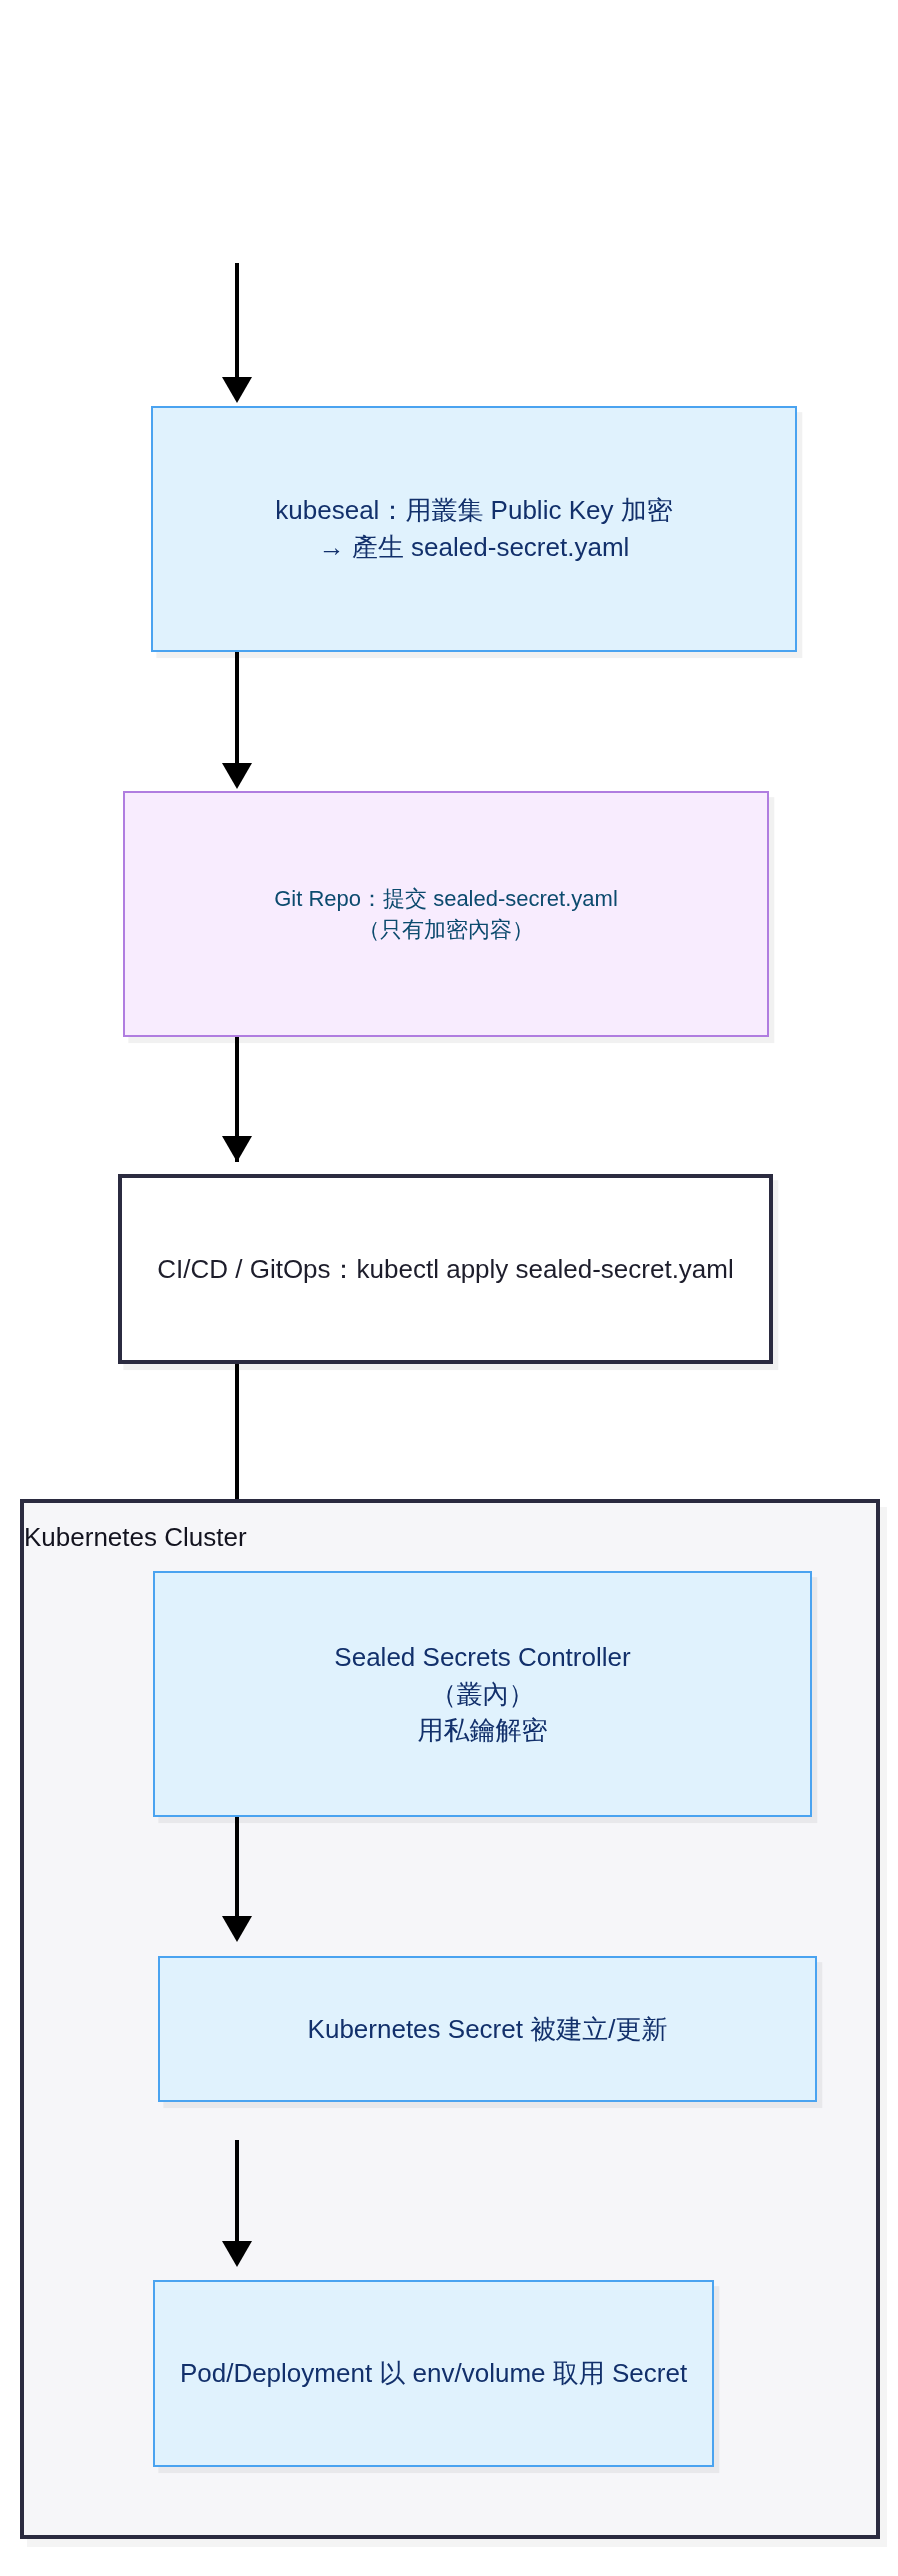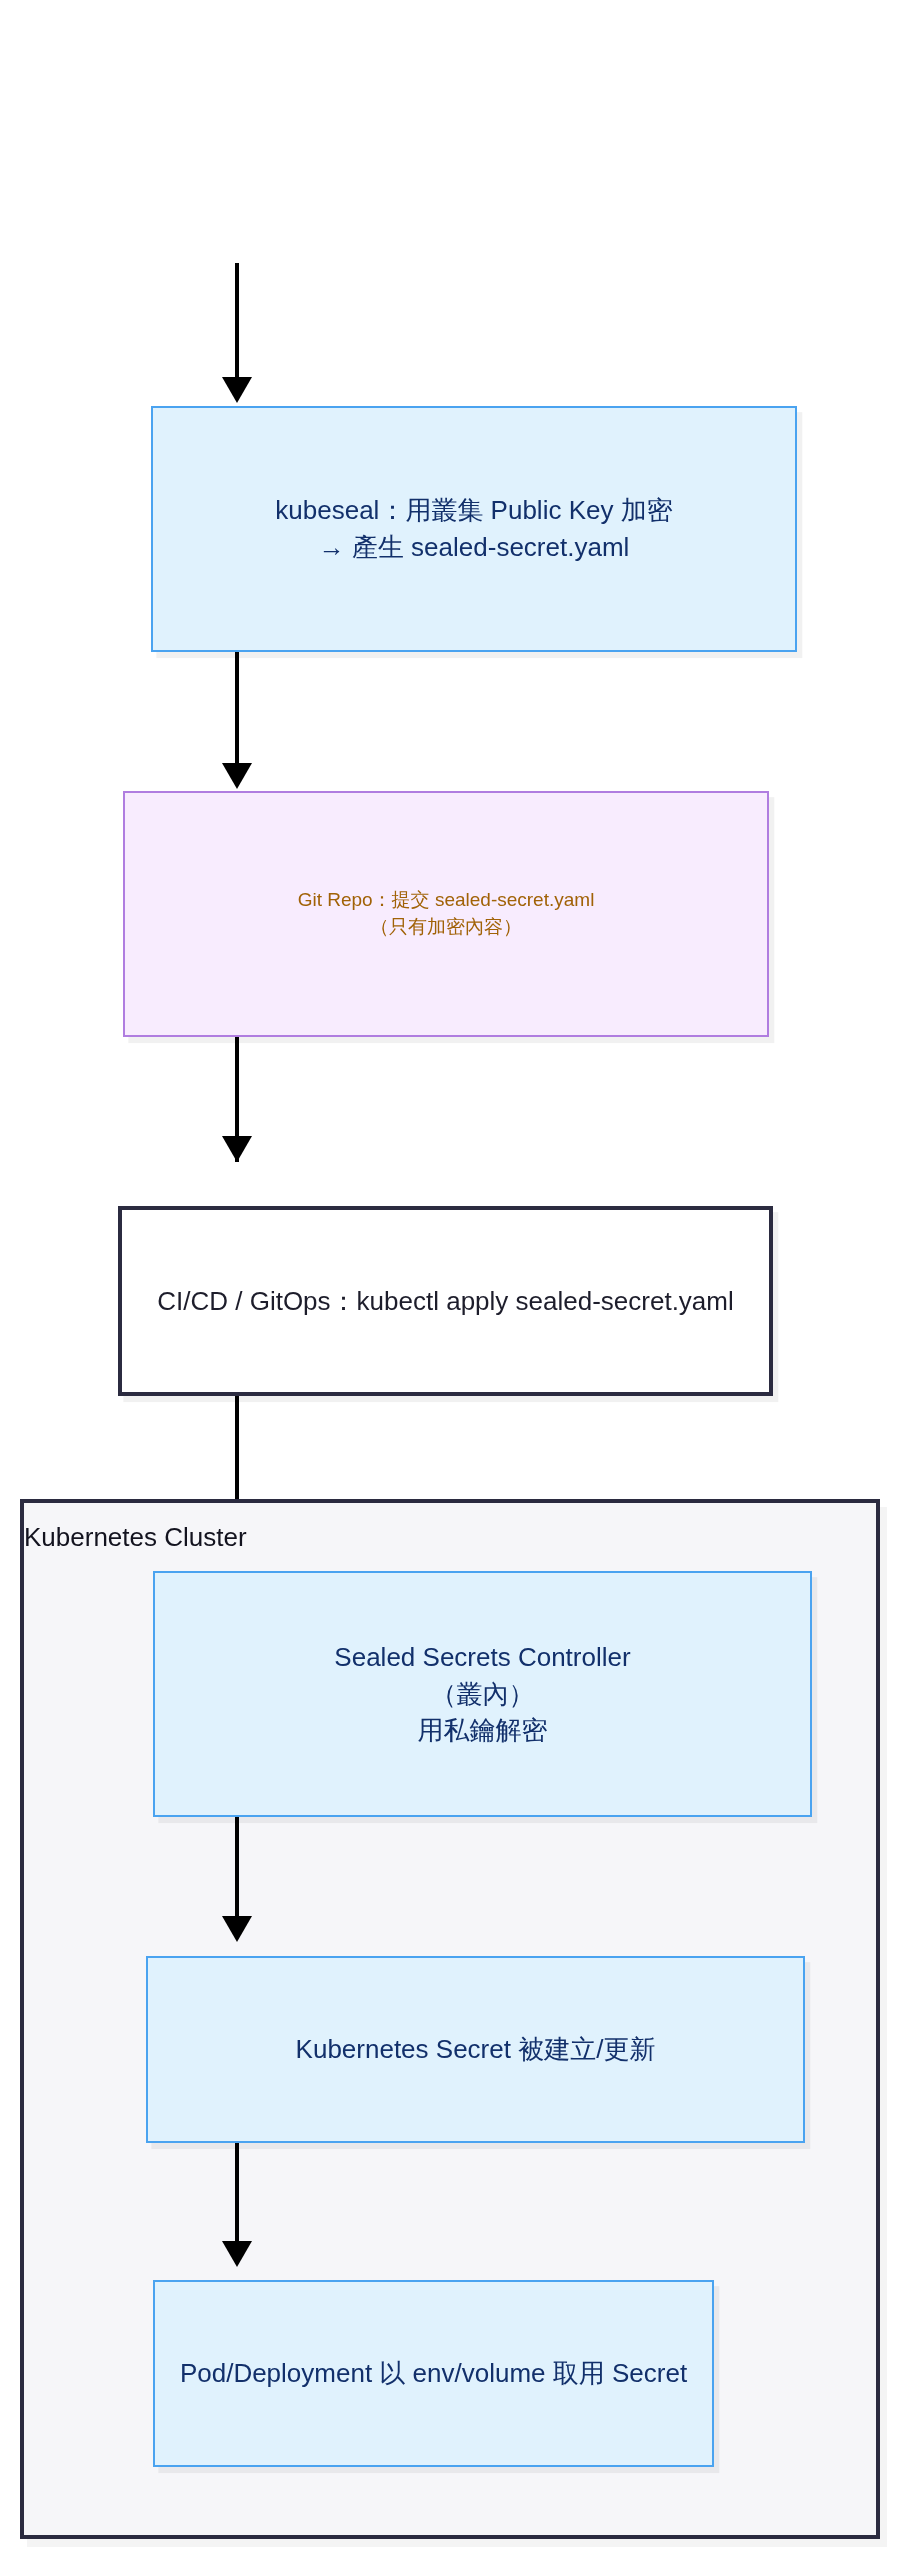--- a/index.html
+++ b/index.html
@@ -53,22 +53,22 @@
     border: 2.6px solid #4aa3f0;
     color: #12306b;
     font-size: 26px;
     margin-left: 28px;
   }
 
   
   .node.purple {
     background: #f8ecfe;
     border: 2.6px solid #b07de0;
-    color: #a16207;
-    font-size: 19px;
+    color: #0c4a6e;
+    font-size: 22px;
     align-items: center;
   }
 
   
   .cluster {
     position: absolute;
     box-sizing: border-box;
     background: #f6f6f9;
     border: 4.4px solid #2b2b40;
     box-shadow: 7px 8px 0 0 rgba(0,0,0,0.045);
@@ -128,31 +128,31 @@
   <div class="node blue" style="left:123px; top:406px; width:646px; height:246px;">
     <span class="label">kubeseal：用叢集 Public Key 加密
 → 產生 sealed-secret.yaml</span>
   </div>
 
   <div class="node purple" style="left:123px; top:791px; width:646px; height:246px;">
     <span class="label">Git Repo：提交 sealed-secret.yaml
 （只有加密內容）</span>
   </div>
 
-  <div class="node plain" style="left:118px; top:1174px; width:655px; height:190px;margin-top:32px;">
+  <div class="node plain" style="left:118px; top:1174px; width:655px; height:190px;">
     <span class="label">CI/CD / GitOps：kubectl apply sealed-secret.yaml</span>
   </div>
 
   <div class="node blue" style="left:125px; top:1571px; width:659px; height:246px;">
     <span class="label">Sealed Secrets Controller
 （叢內）
 用私鑰解密</span>
   </div>
 
-  <div class="node blue" style="left:118px; top:1956px; width:659px; height:187px;">
+  <div class="node blue" style="left:130px; top:1956px; width:659px; height:146px;">
     <span class="label">Kubernetes Secret 被建立/更新</span>
   </div>
 
   <div class="node blue" style="left:125px; top:2280px; width:561px; height:187px;">
     <span class="label">Pod/Deployment 以 env/volume 取用 Secret</span>
   </div>
 
 </div>
 
 

